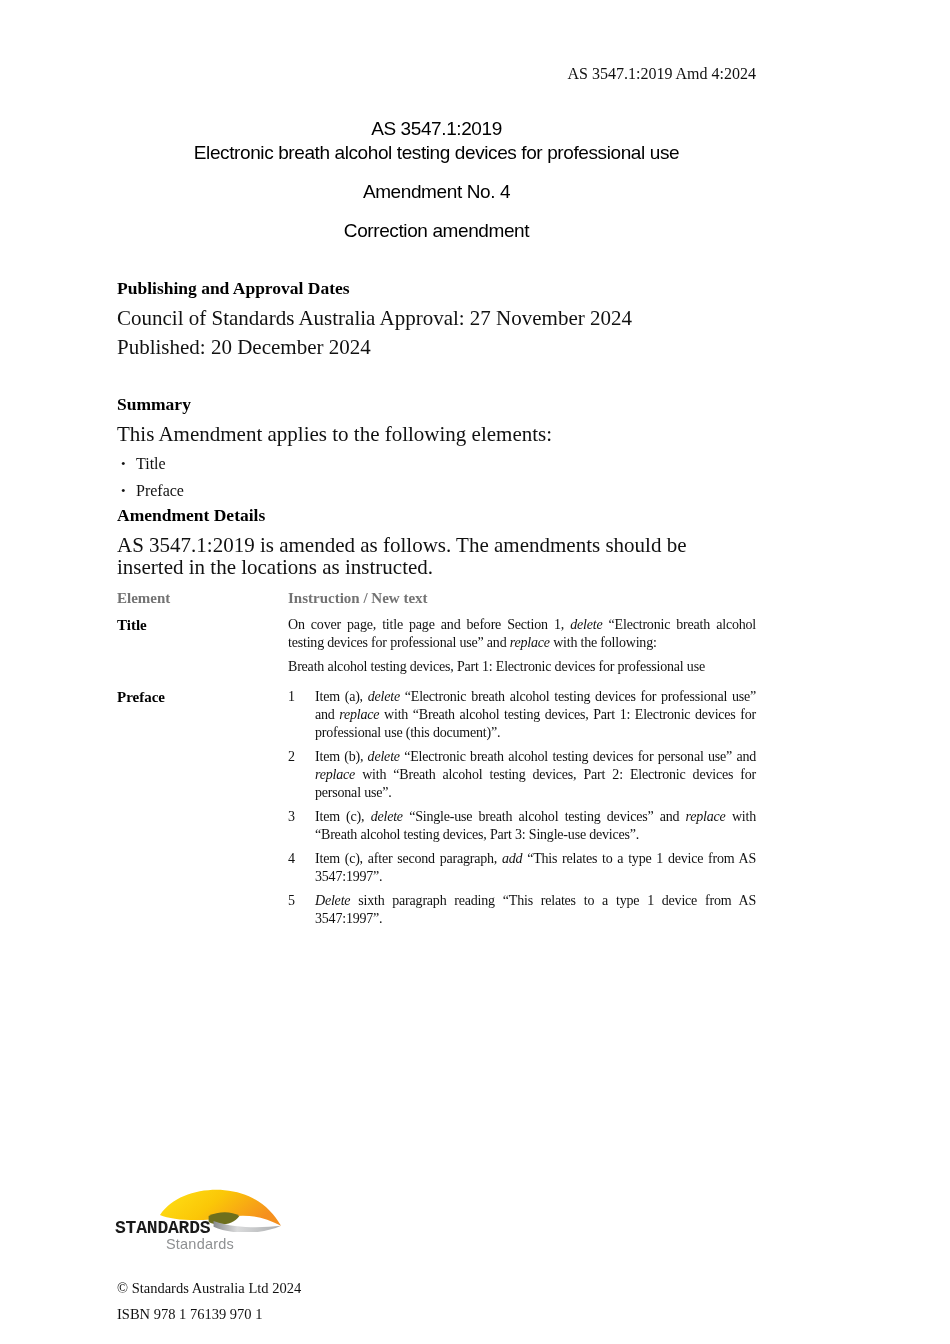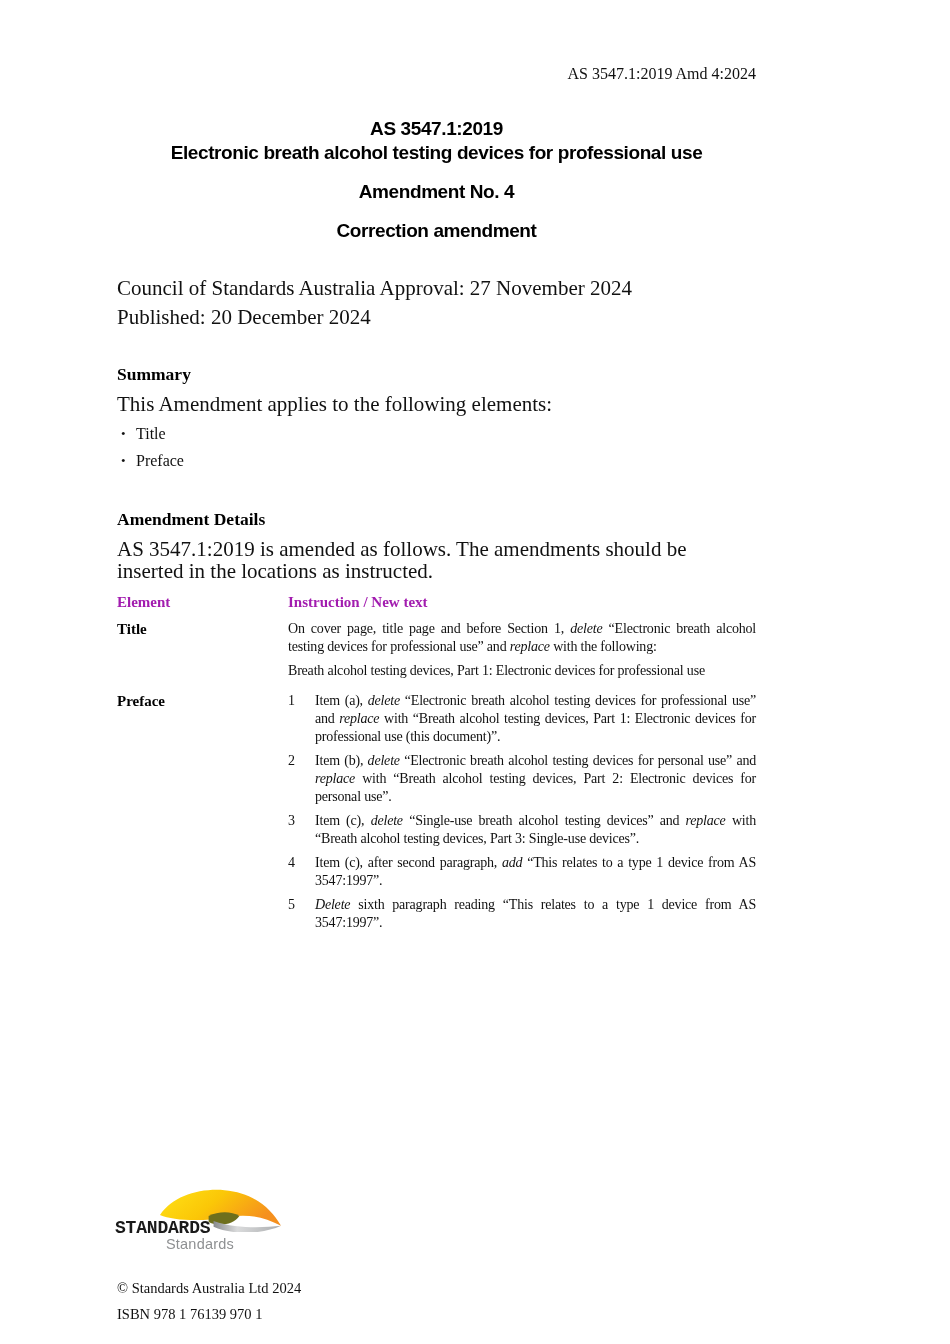--- a/index.html
+++ b/index.html
@@ -22,38 +22,38 @@
     padding-top: 64px;
     text-align: right;
     font-size: 16px;
     line-height: 20px;
   }
   
   .title-block {
     margin-top: 33px;
     text-align: center;
     font-family: "Liberation Sans", sans-serif;
-    font-weight: bold;
+    font-weight: normal;
     font-size: 19px;
     line-height: 24px;
     letter-spacing: -0.4px;
     color: #000000;
   }
   .title-sub { margin-top: 15px; }
   
   h2.sec-heading {
     font-size: 17.5px;
     line-height: 22px;
     font-weight: bold;
     color: #000000;
   }
   .sec { margin-top: 0; }
   .sec-publishing { margin-top: 34px; }
   .sec-summary { margin-top: 35px; }
-  .sec-details { margin-top: 34px; }
+  .sec-details { }
   p.body-line {
     font-size: 21px;
     line-height: 22px;
     margin-top: 7px;
   }
   .sec-heading + p.body-line { margin-top: 8px; }
   
   .bullet-list { margin-top: 5px; }
   .bullet-row {
     display: flex;
@@ -69,21 +69,21 @@
   .amend-table { margin-top: 11px; }
   .t-head, .t-row {
     display: grid;
     grid-template-columns: 171px 1fr;
   }
   .t-head {
     font-weight: bold;
     font-size: 15px;
     line-height: 19px;
     margin-bottom: 8px;
-    color: #a21caf;
+    color: #737373;
   }
   .t-row { margin-bottom: 6px; }
   .cell-element {
     font-weight: bold;
     font-size: 15px;
     line-height: 18px;
     color: #000000;
   }
   .cell-instruction {
     font-size: 14px;
@@ -144,20 +144,21 @@
   <div class="header-ref">AS 3547.1:2019 Amd 4:2024</div>
 
   <div class="title-block">
     <div>AS 3547.1:2019</div>
     <div>Electronic breath alcohol testing devices for professional use</div>
     <div class="title-sub">Amendment No. 4</div>
     <div class="title-sub">Correction amendment</div>
   </div>
 
   <div class="sec sec-publishing">
+    <h2 class="sec-heading">Publishing and Approval Dates</h2>
     <p class="body-line">Council of Standards Australia Approval: 27 November 2024</p>
     <p class="body-line">Published: 20 December 2024</p>
   </div>
 
   <div class="sec sec-summary">
     <h2 class="sec-heading">Summary</h2>
     <p class="body-line">This Amendment applies to the following elements:</p>
     <div class="bullet-list">
       <div class="bullet-row">
         <span class="bullet-glyph">•</span>

